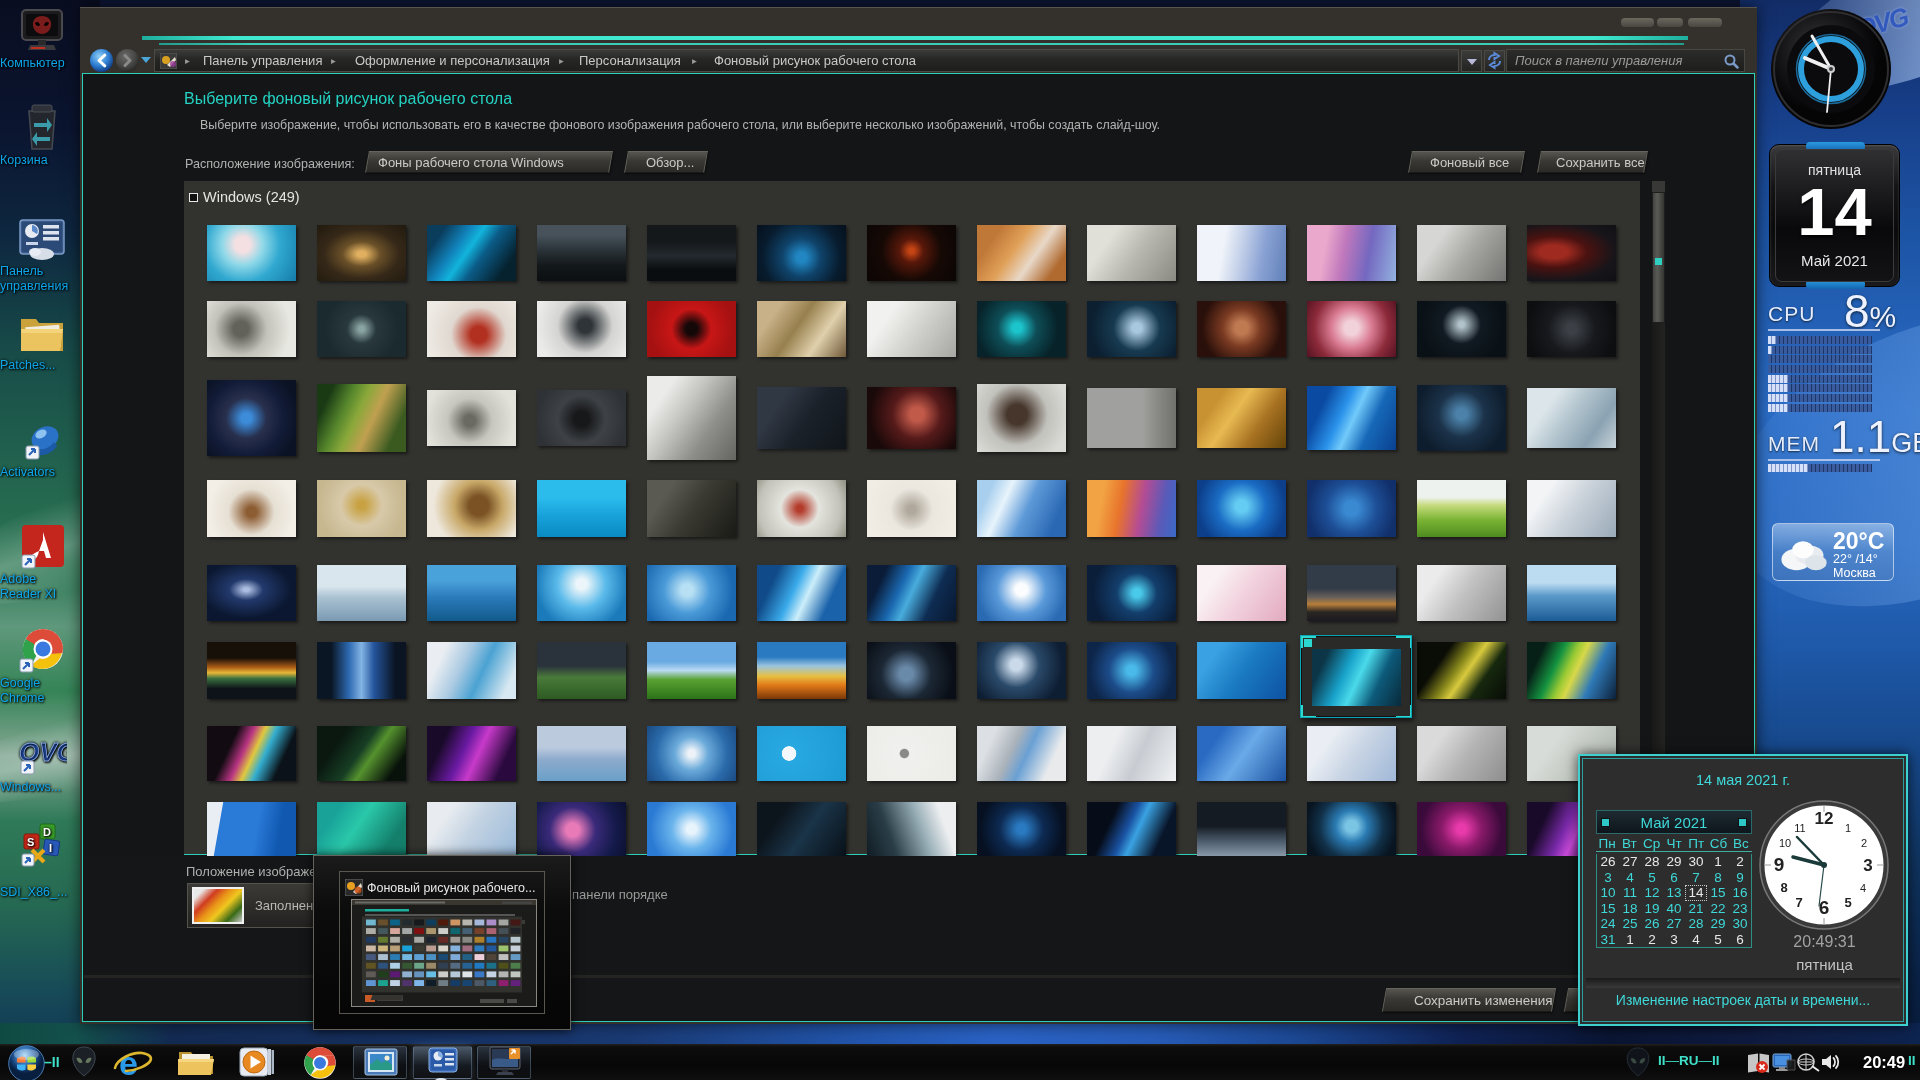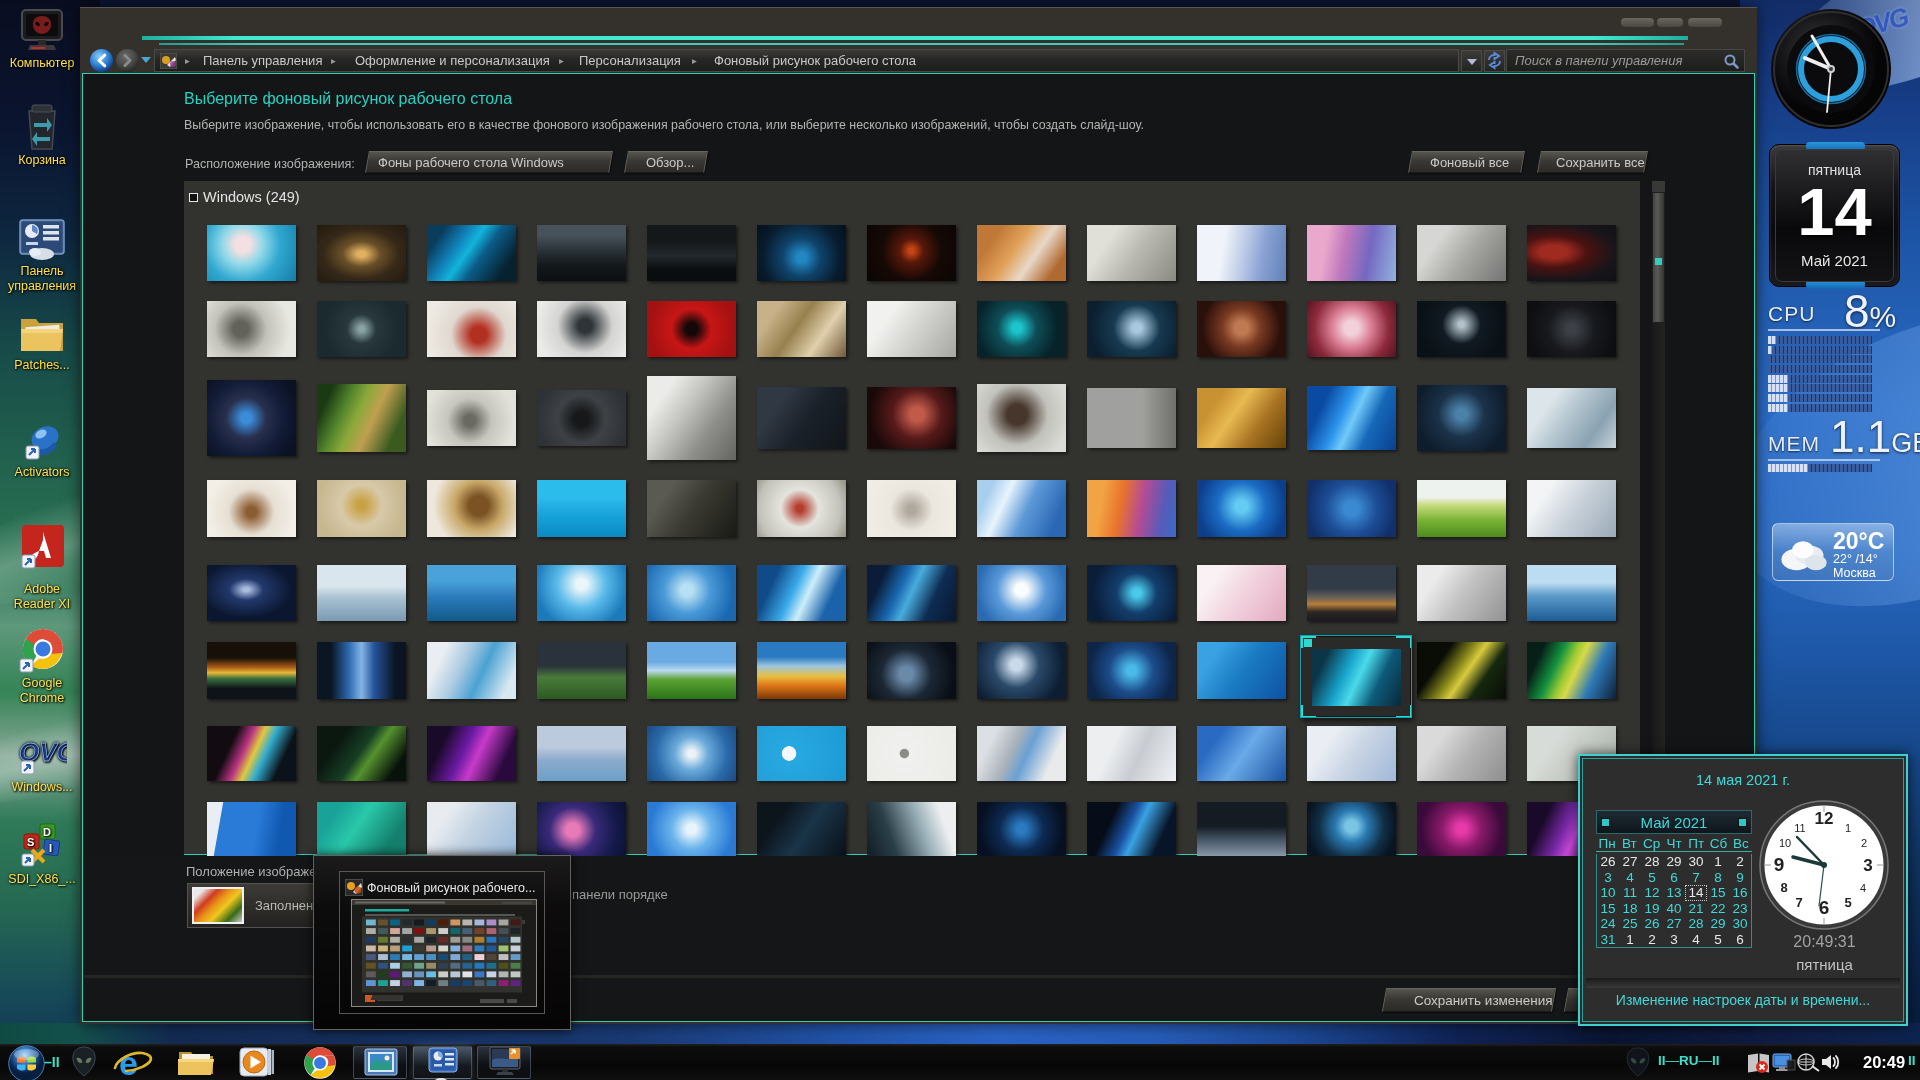--- a/index.html
+++ b/index.html
@@ -10,36 +10,36 @@
 background:linear-gradient(180deg,#0c1430 0%,#10306a 30%,#174a94 55%,#113a7c 75%,#0a2350 92%,#071838 100%)}
 #wallL{position:absolute;left:0;top:0;width:100px;height:1080px;
 background:linear-gradient(180deg,#090d20 0%,#0b1530 12%,#0e2740 22%,#174a48 32%,#21604e 42%,#2a7452 52%,#5f987c 58%,#358457 64%,#87a896 70%,#2f7a58 76%,#256852 84%,#174a58 92%,#0e2c50 100%)}
 #wallR{position:absolute;left:1740px;top:0;width:180px;height:1080px;
 background:linear-gradient(180deg,#122c66 0%,#173e88 10%,#1d55a6 22%,#2a6cc6 38%,#2868c0 50%,#1e58a8 60%,#164788 70%,#0f335e 80%,#0a2348 90%,#071836 100%)}
 .swoosh{position:absolute;transform:rotate(-24deg);border-radius:50%}
 #ovg{position:absolute;left:1856px;top:8px;color:#2a52c0;font-weight:bold;font-style:italic;font-size:26px;letter-spacing:-2px;transform:rotate(-16deg);opacity:.8;text-shadow:0 0 3px #9ab4ee}
 #wallB{position:absolute;left:0;top:1023px;width:1920px;height:23px;
 background:linear-gradient(90deg,#0f4a42 0%,#14504c 4%,#132a52 9%,#16305e 20%,#1a3a74 33%,#2153a8 44%,#2a62c4 52%,#275cb8 60%,#1b4690 68%,#0f2254 76%,#0b1634 84%,#101c42 92%,#0d2450 100%)}
 
-.dico{position:absolute;width:84px;text-align:center;color:#fde047;font-size:12.5px;text-shadow:1px 1px 2px #000,0 0 3px #000}
+.dico{position:absolute;width:84px;text-align:left;color:#0ea5e9;font-size:12.5px;text-shadow:1px 1px 2px #000,0 0 3px #000}
 .dico svg{display:block;margin:0 auto}
 .dlab{line-height:15px}
 
 #win{position:absolute;left:80px;top:7px;width:1677px;height:1017px;background:#34312c;border-top:1px solid #5a564e;box-shadow:0 0 14px rgba(0,0,0,.6)}
 .tbtn{position:absolute;top:10px;height:9px;border-radius:4px;background:linear-gradient(180deg,#6a675f,#4a4741)}
 .tealln{position:absolute;background:linear-gradient(90deg,#1fae9e,#3fe8cf 6%,#3fe8cf 94%,#1fae9e)}
 #toolbar{position:absolute;left:2px;top:40px;width:1673px;height:26px}
 .navc{position:absolute;border-radius:50%;width:23px;height:23px;top:1px}
 #crumb{position:absolute;left:72px;top:1px;width:1305px;height:23px;background:linear-gradient(180deg,#3b3b39,#262624 45%,#1e1e1c);border:1px solid #4a4a46;color:#c9c9c9;font-size:13px}
 .cr{position:absolute;top:3px;white-space:nowrap}
 .sep{color:#9a9a96;font-size:9.5px;padding-top:2px}
 #searchbox{position:absolute;left:1424px;top:1px;width:239px;height:23px;background:linear-gradient(180deg,#2c2c2a,#1d1d1b);border:1px solid #474743;color:#9a9a96;font-style:italic;font-size:13px}
 #content{position:absolute;left:82px;top:73px;width:1673px;height:949px;background:#131517;border:1.5px solid #2ed0ba}
 #ctitle{position:absolute;left:184px;top:90px;color:#25d3c3;font-size:16px}
-#csub{position:absolute;left:184px;top:118px;color:#b4b4b2;font-size:12.4px}
+#csub{position:absolute;left:200px;top:118px;color:#b4b4b2;font-size:12.4px}
 #lloc{position:absolute;left:185px;top:157px;color:#b2b2b0;font-size:12.6px}
 .skb{position:absolute;height:22px;transform:skewX(-10deg);background:linear-gradient(180deg,#57554f,#3a3834 45%,#2c2a27);border:1px solid #66645c;border-bottom-color:#1c1a18;box-shadow:1px 1px 2px rgba(0,0,0,.5)}
 .skt{position:absolute;white-space:nowrap;color:#cacac6;font-size:13px}
 #gridpan{position:absolute;left:184px;top:181px;width:1456px;height:674px;background:#32322f;border-bottom:1px solid #2ed0ba}
 .th{position:absolute;box-shadow:2px 2px 3px rgba(0,0,0,.5)}
 #wchk{position:absolute;left:189px;top:193px;width:9px;height:9px;background:#111;border:1.5px solid #e8e8e8}
 #wlab{position:absolute;left:203px;top:189px;color:#e4e4e2;font-size:14.5px}
 #vscroll{position:absolute;left:1652px;top:181px;width:13px;height:674px;background:linear-gradient(90deg,#191918,#232322)}
 #vthumb{position:absolute;left:1652px;top:192px;width:13px;height:131px;background:linear-gradient(90deg,#434341,#5a5a56 40%,#343432);border:1px solid #1e1e1e}
 #selfr{position:absolute;left:1300px;top:635px;width:112px;height:83px;background:#2a2a28;border:1px solid #0aa6b6;box-shadow:inset 0 0 0 1px #111,2px 3px 5px rgba(0,0,0,.6)}
@@ -160,21 +160,21 @@
  <div class="dlab" style="margin-top:1px">Activators</div>
 </div>
 <div class="dico" style="left:0;top:524px">
  <svg width="46" height="46" viewBox="0 0 46 46">
   <rect x="3" y="1" width="42" height="42" rx="4" fill="#c4251c"></rect>
   <path d="M24 8 L32 34 L27 34 L25 27 L20 27 L24 16 Z" fill="#fff"></path>
   <path d="M20 27 C12 30 10 34 14 35 C17 36 19 32 20 27 Z" fill="#fff"></path>
   <rect x="3" y="31" width="13" height="13" rx="2" fill="#f0f4f8" stroke="#8a9ab0"></rect>
   <path d="M6 41 L12 35 M12 35 L12 39 M12 35 L8 35" stroke="#2a62b8" stroke-width="2" fill="none"></path>
  </svg>
- <div class="dlab" style="margin-top:12px">Adobe<br>Reader XI</div>
+ <div class="dlab" style="margin-top:2px">Adobe<br>Reader XI</div>
 </div>
 <div class="dico" style="left:0;top:627px">
  <svg width="48" height="48" viewBox="0 0 48 48">
   <circle cx="25" cy="22" r="20" fill="#f0f0ee"></circle>
   <path d="M25 2 A20 20 0 0 1 42.3 12 L25 12 Z M25 2 A20 20 0 0 0 7.7 12 L16 19 A 10 10 0 0 1 25 12 Z" fill="#dd4b39"></path>
   <path d="M7.7 12 A20 20 0 0 0 13 38.5 L21 24 A10 10 0 0 1 16 17 Z" fill="#30a24c"></path>
   <path d="M13 38.5 A20 20 0 0 0 44 24 L32.5 27 A10 10 0 0 1 21.5 31.5 Z" fill="#f4c20d"></path>
   <path d="M42.3 12 A20 20 0 0 1 44.5 26 L32 27 A10 10 0 0 0 30 15 L25 12 Z" fill="#dd4b39"></path>
   <circle cx="25" cy="22" r="9.5" fill="#fff"></circle>
   <circle cx="25" cy="22" r="7.5" fill="#3a7ae0"></circle>
@@ -196,21 +196,21 @@
   <rect x="22" y="2" width="15" height="15" rx="2" fill="#3a9a28" stroke="#1a6a18"></rect>
   <text x="25" y="14" font-size="11" font-weight="bold" fill="#fff">D</text>
   <rect x="6" y="12" width="15" height="15" rx="2" fill="#c42818" stroke="#8a1808"></rect>
   <text x="9" y="24" font-size="11" font-weight="bold" fill="#fff">S</text>
   <rect x="26" y="18" width="15" height="15" rx="2" fill="#2858b8" stroke="#183888" transform="rotate(8 33 25)"></rect>
   <text x="31" y="30" font-size="11" font-weight="bold" fill="#fff">I</text>
   <path d="M14 28 L26 40 M26 28 L14 40" stroke="#e8a818" stroke-width="4"></path>
   <rect x="4" y="32" width="12" height="12" rx="2" fill="#f0f4f8" stroke="#8a9ab0"></rect>
   <path d="M7 41 L12 36 M12 36 L12 40 M12 36 L8 36" stroke="#2a62b8" stroke-width="2" fill="none"></path>
  </svg>
- <div class="dlab" style="margin-top:2px">SDI_X86_...</div>
+ <div class="dlab" style="margin-top:15px">SDI_X86_...</div>
 </div>
 <div id="win">
   <div class="tbtn" style="left:1541px;width:33px"></div>
   <div class="tbtn" style="left:1577px;width:26px"></div>
   <div class="tbtn" style="left:1608px;width:34px"></div>
   <div class="tealln" style="left:62px;top:28px;width:1546px;height:3.5px"></div>
   <div class="tealln" style="left:79px;top:34.5px;width:1525px;height:2.5px;opacity:.85"></div>
   <div id="toolbar">
     <div class="navc" style="left:8px;background:radial-gradient(circle at 40% 32%,#8ecdf5,#2f7fd4 45%,#123f84 75%,#0a2a60)">
       <svg width="23" height="23" viewBox="0 0 23 23">

